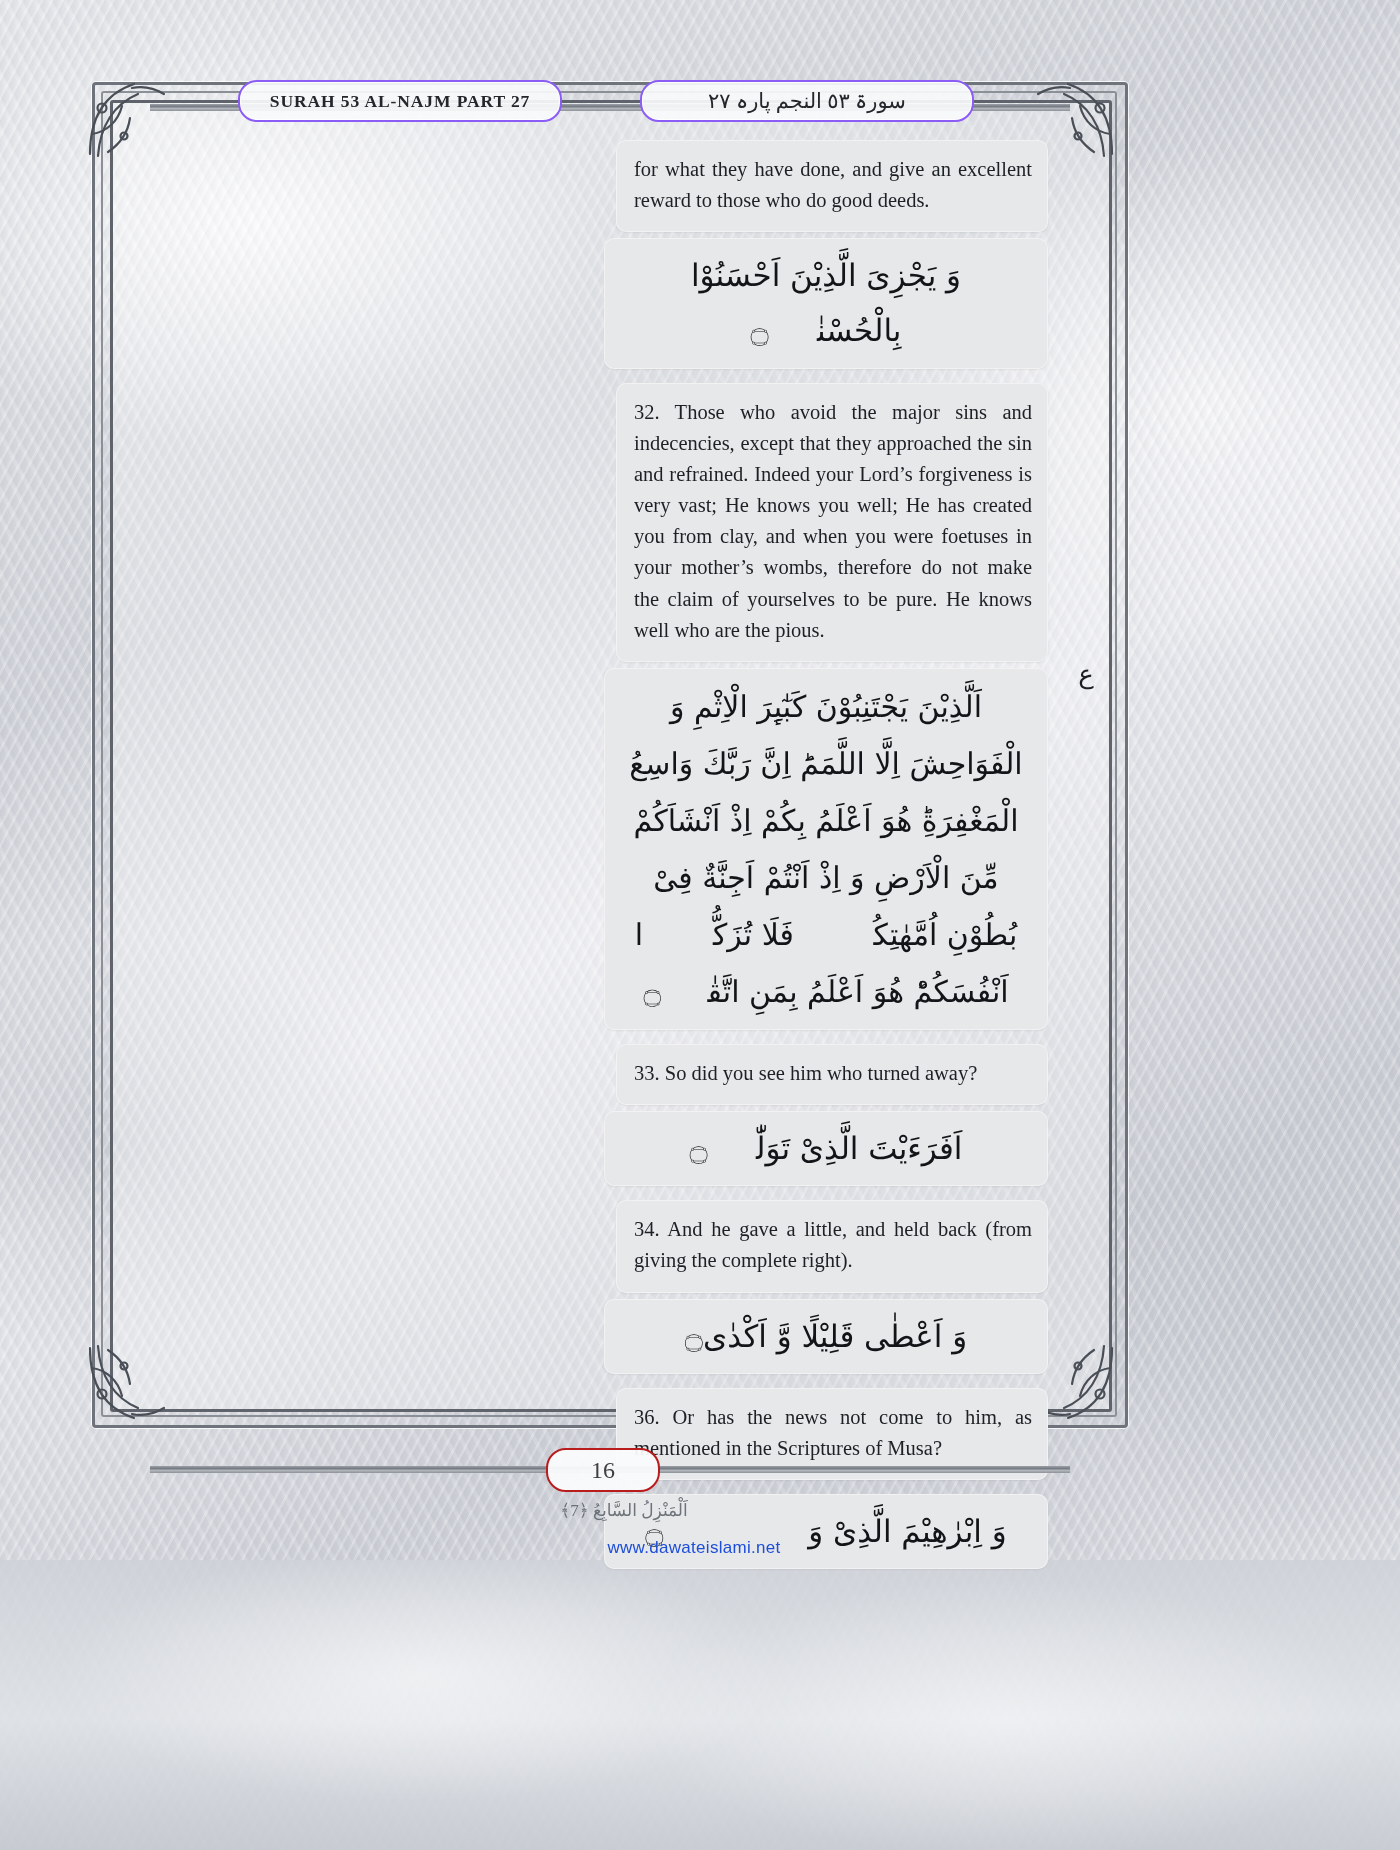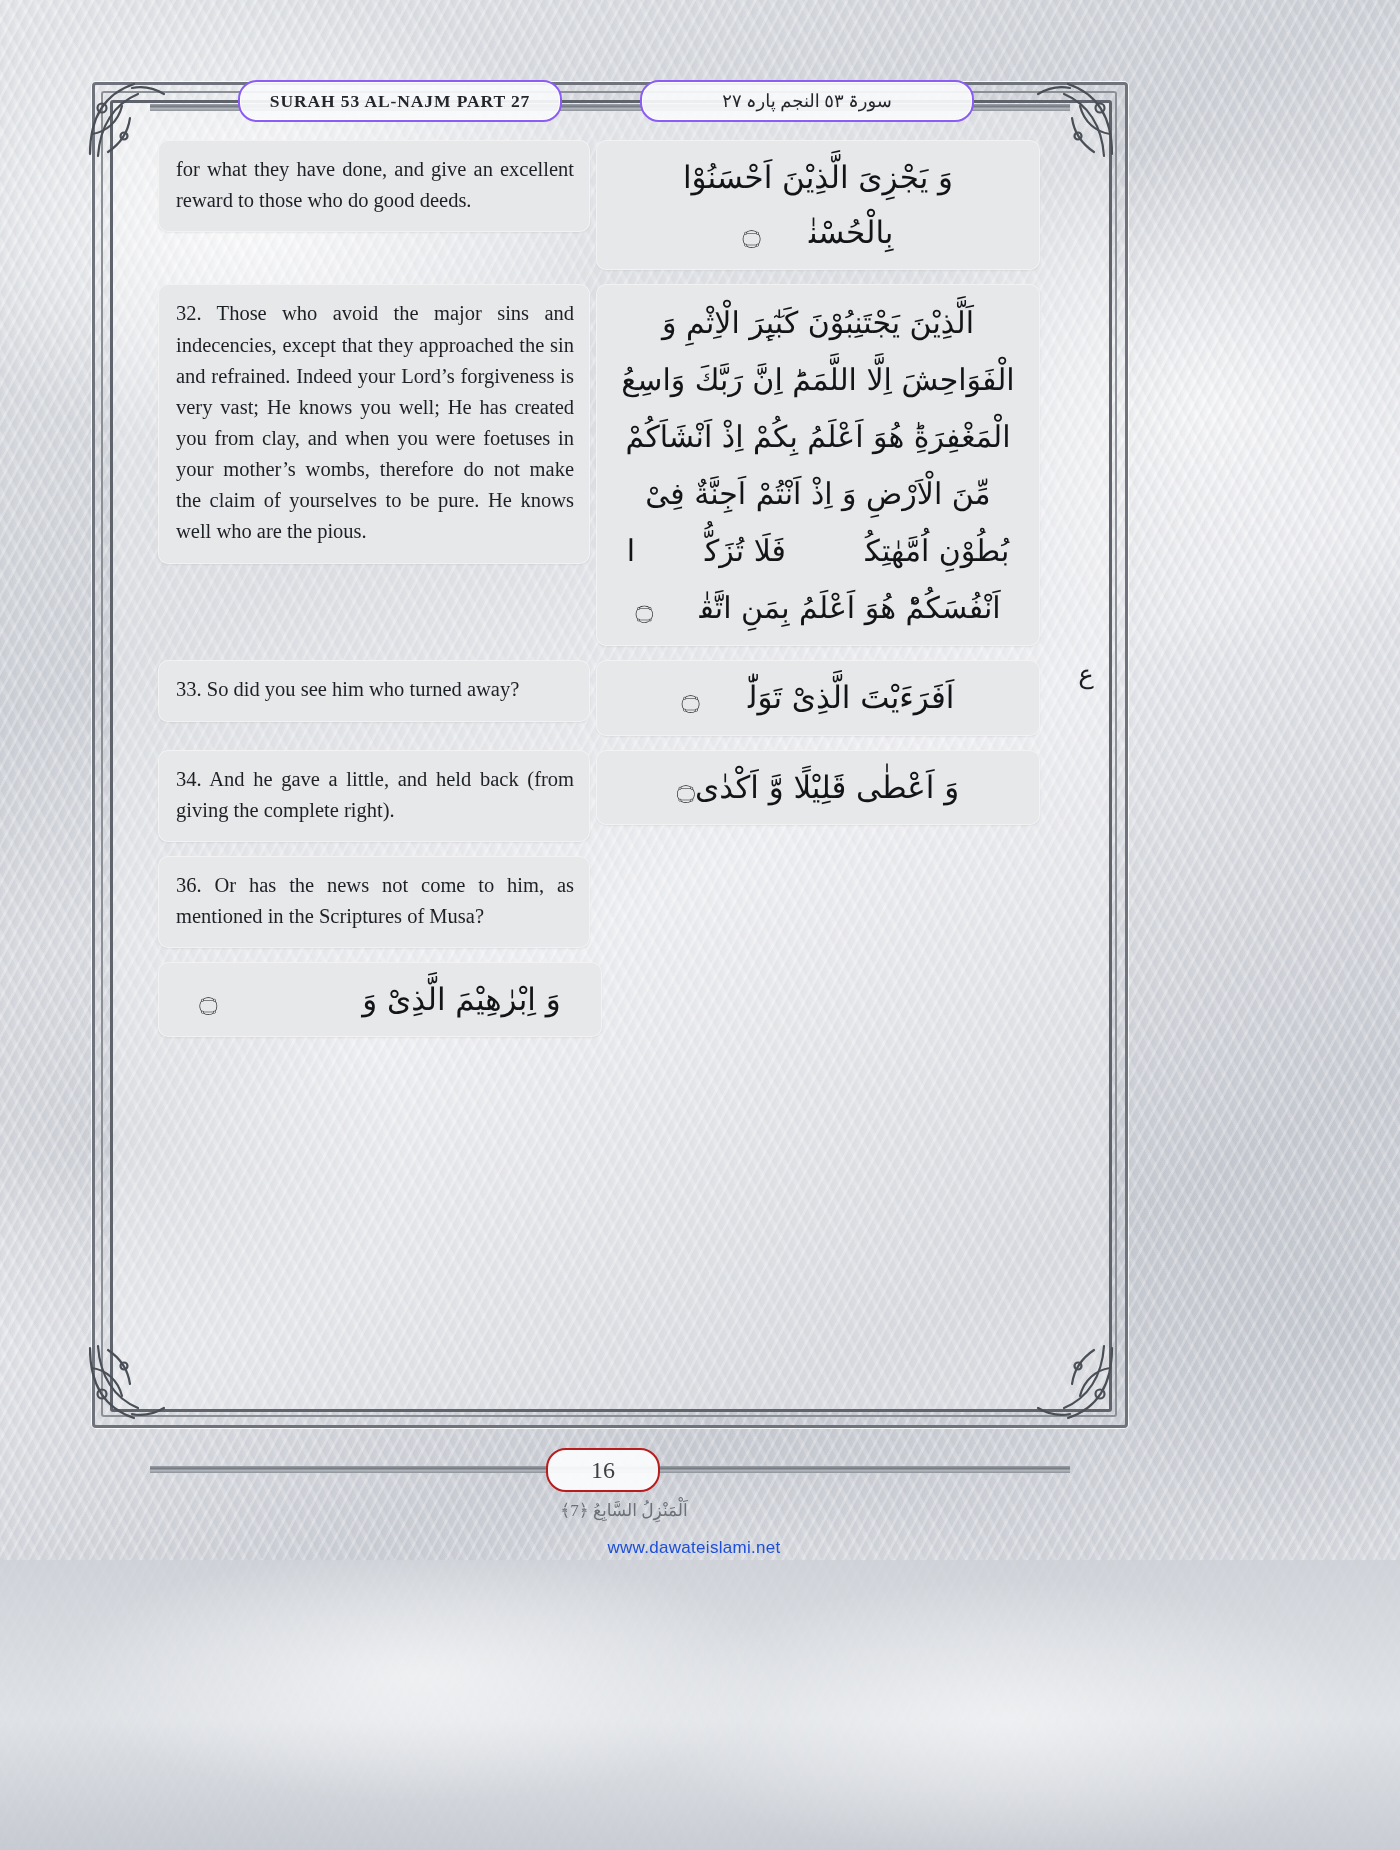--- a/index.html
+++ b/index.html
@@ -97,37 +97,38 @@
   .hdr-pill-right { left: 640px;  width: 330px; }
   .hdr-en {
     font-family: "Liberation Serif", serif;
     font-weight: 700;
     font-size: 17.5px;
     letter-spacing: .9px;
     color: #23262b;
     white-space: nowrap;
   }
   .hdr-ar {
-    font-size: 18px;
+    font-size: 21px;
     color: #23262b;
     direction: rtl;
     white-space: nowrap;
   }
 
   
   .content {
     position: absolute;
     left: 158px;  top: 140px;
     width: 890px;  height: 1250px;
   }
   .verse-row {
     display: flex;
     gap: 6px;
     margin-bottom: 14px;
-    align-items: flex-start;
+    align-items: flex-end;
+    flex-direction: column;
   }
   .cell {
     background: #e7e8ea;
     border-radius: 10px;
     box-shadow: 0 1px 2px rgba(0,0,0,0.06), inset 0 0 0 1px rgba(255,255,255,0.45);
   }
   .cell-en {
     width: 432px;
     padding: 14px 16px 16px 18px;
     box-sizing: border-box;

